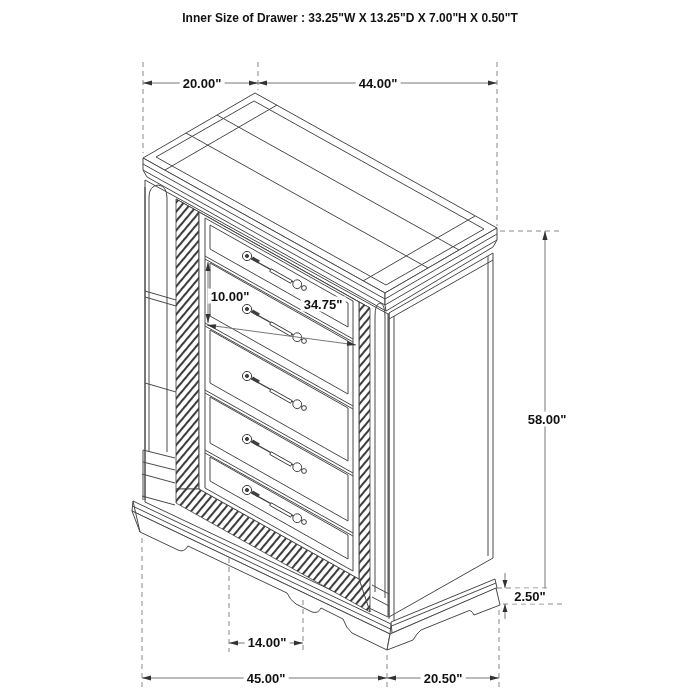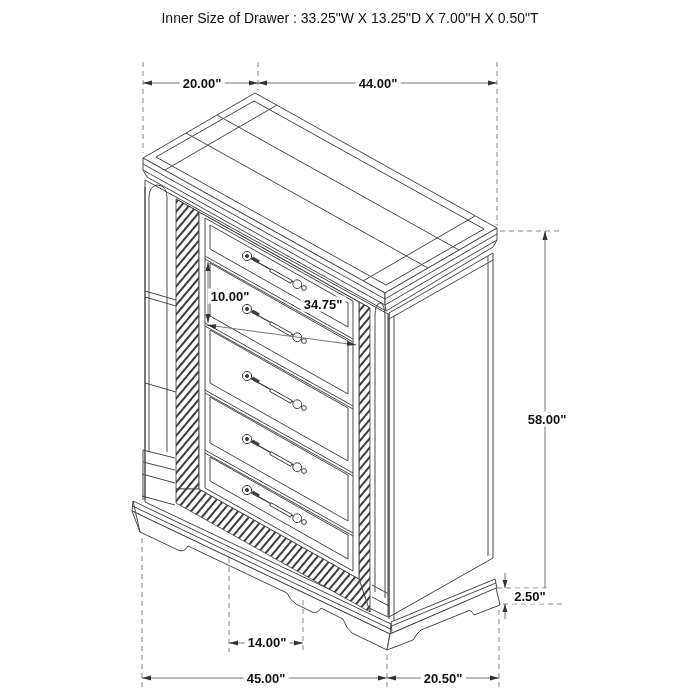--- a/index.html
+++ b/index.html
@@ -3,21 +3,21 @@
 <meta charset="utf-8">
 <style>
   html,body{margin:0;padding:0;background:#fff;}
   #stage{position:relative;width:700px;height:700px;background:#ffffff;overflow:hidden;
          font-family:"Liberation Sans", sans-serif;}
   #art{position:absolute;left:0;top:0;}
   .lbl{position:absolute;transform:translate(-50%,-50%);background:#ffffff;
        font-weight:bold;font-size:13px;color:#111;white-space:nowrap;
        padding:0 3px;line-height:15px;}
   .title{position:absolute;left:350px;top:18px;transform:translate(-50%,-50%);
-       font-weight:normal;font-size:14px;color:#111;white-space:nowrap;}
+       font-weight:bold;font-size:12px;color:#111;white-space:nowrap;}
 </style>
 </head>
 <body>
 
 <div id="stage">
 
   <svg id="art" width="700" height="700" viewBox="0 0 700 700">
     <defs>
       <pattern id="rope" width="6" height="6" patternUnits="userSpaceOnUse" patternTransform="rotate(40)">
         <rect width="6" height="6" fill="#ffffff"></rect>

